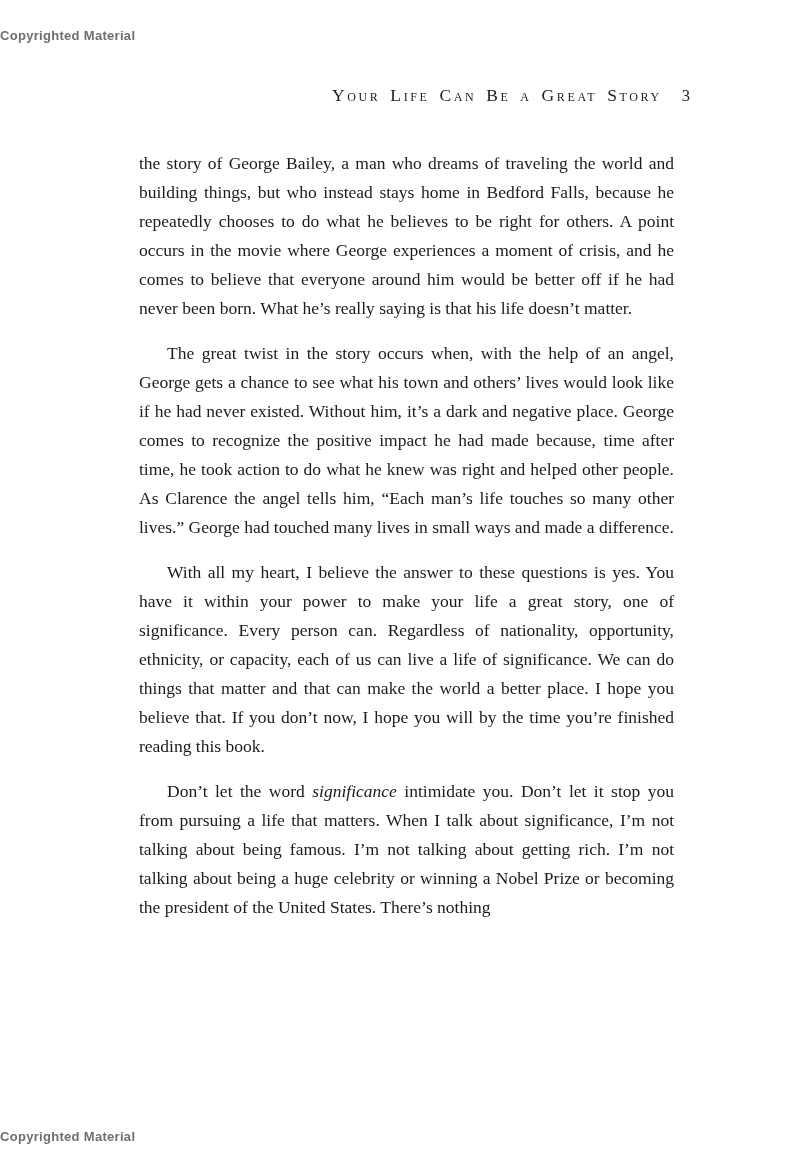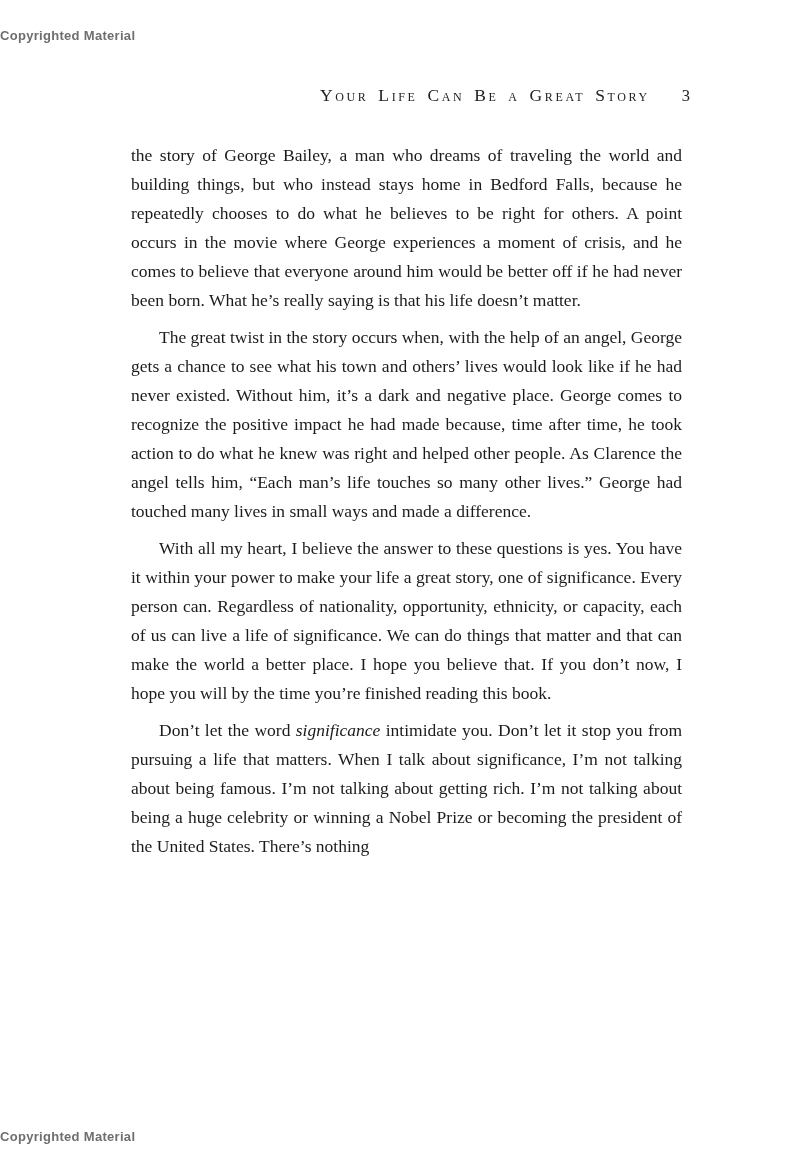--- a/index.html
+++ b/index.html
@@ -27,21 +27,21 @@
   .copyright.bottom { top: 1129px; }
 
   .running-head {
     position: absolute;
     top: 85px;
     left: 123px;
     width: 567px;
     display: flex;
     justify-content: flex-end;
     align-items: baseline;
-    gap: 32px;
+    gap: 20px;
     color: #222222;
   }
   .head-title {
     font-variant: small-caps;
     font-size: 17.5px;
     letter-spacing: 2.6px;
     word-spacing: 3px;
     color: #222222;
   }
   .page-number {
@@ -50,21 +50,21 @@
   }
 
   .text-block {
     position: absolute;
     top: 133px;
     left: 123px;
     width: 567px;
     color: #1b1b1b;
   }
   .para {
-    margin: 8px;
+    margin: 16px;
     font-size: 17.5px;
     line-height: 29px;
     text-align: justify;
     text-indent: 28px;
   }
   .para.no-indent { text-indent: 0; }
   .para em { font-style: italic; }
 </style>
 </head>
 <body>

